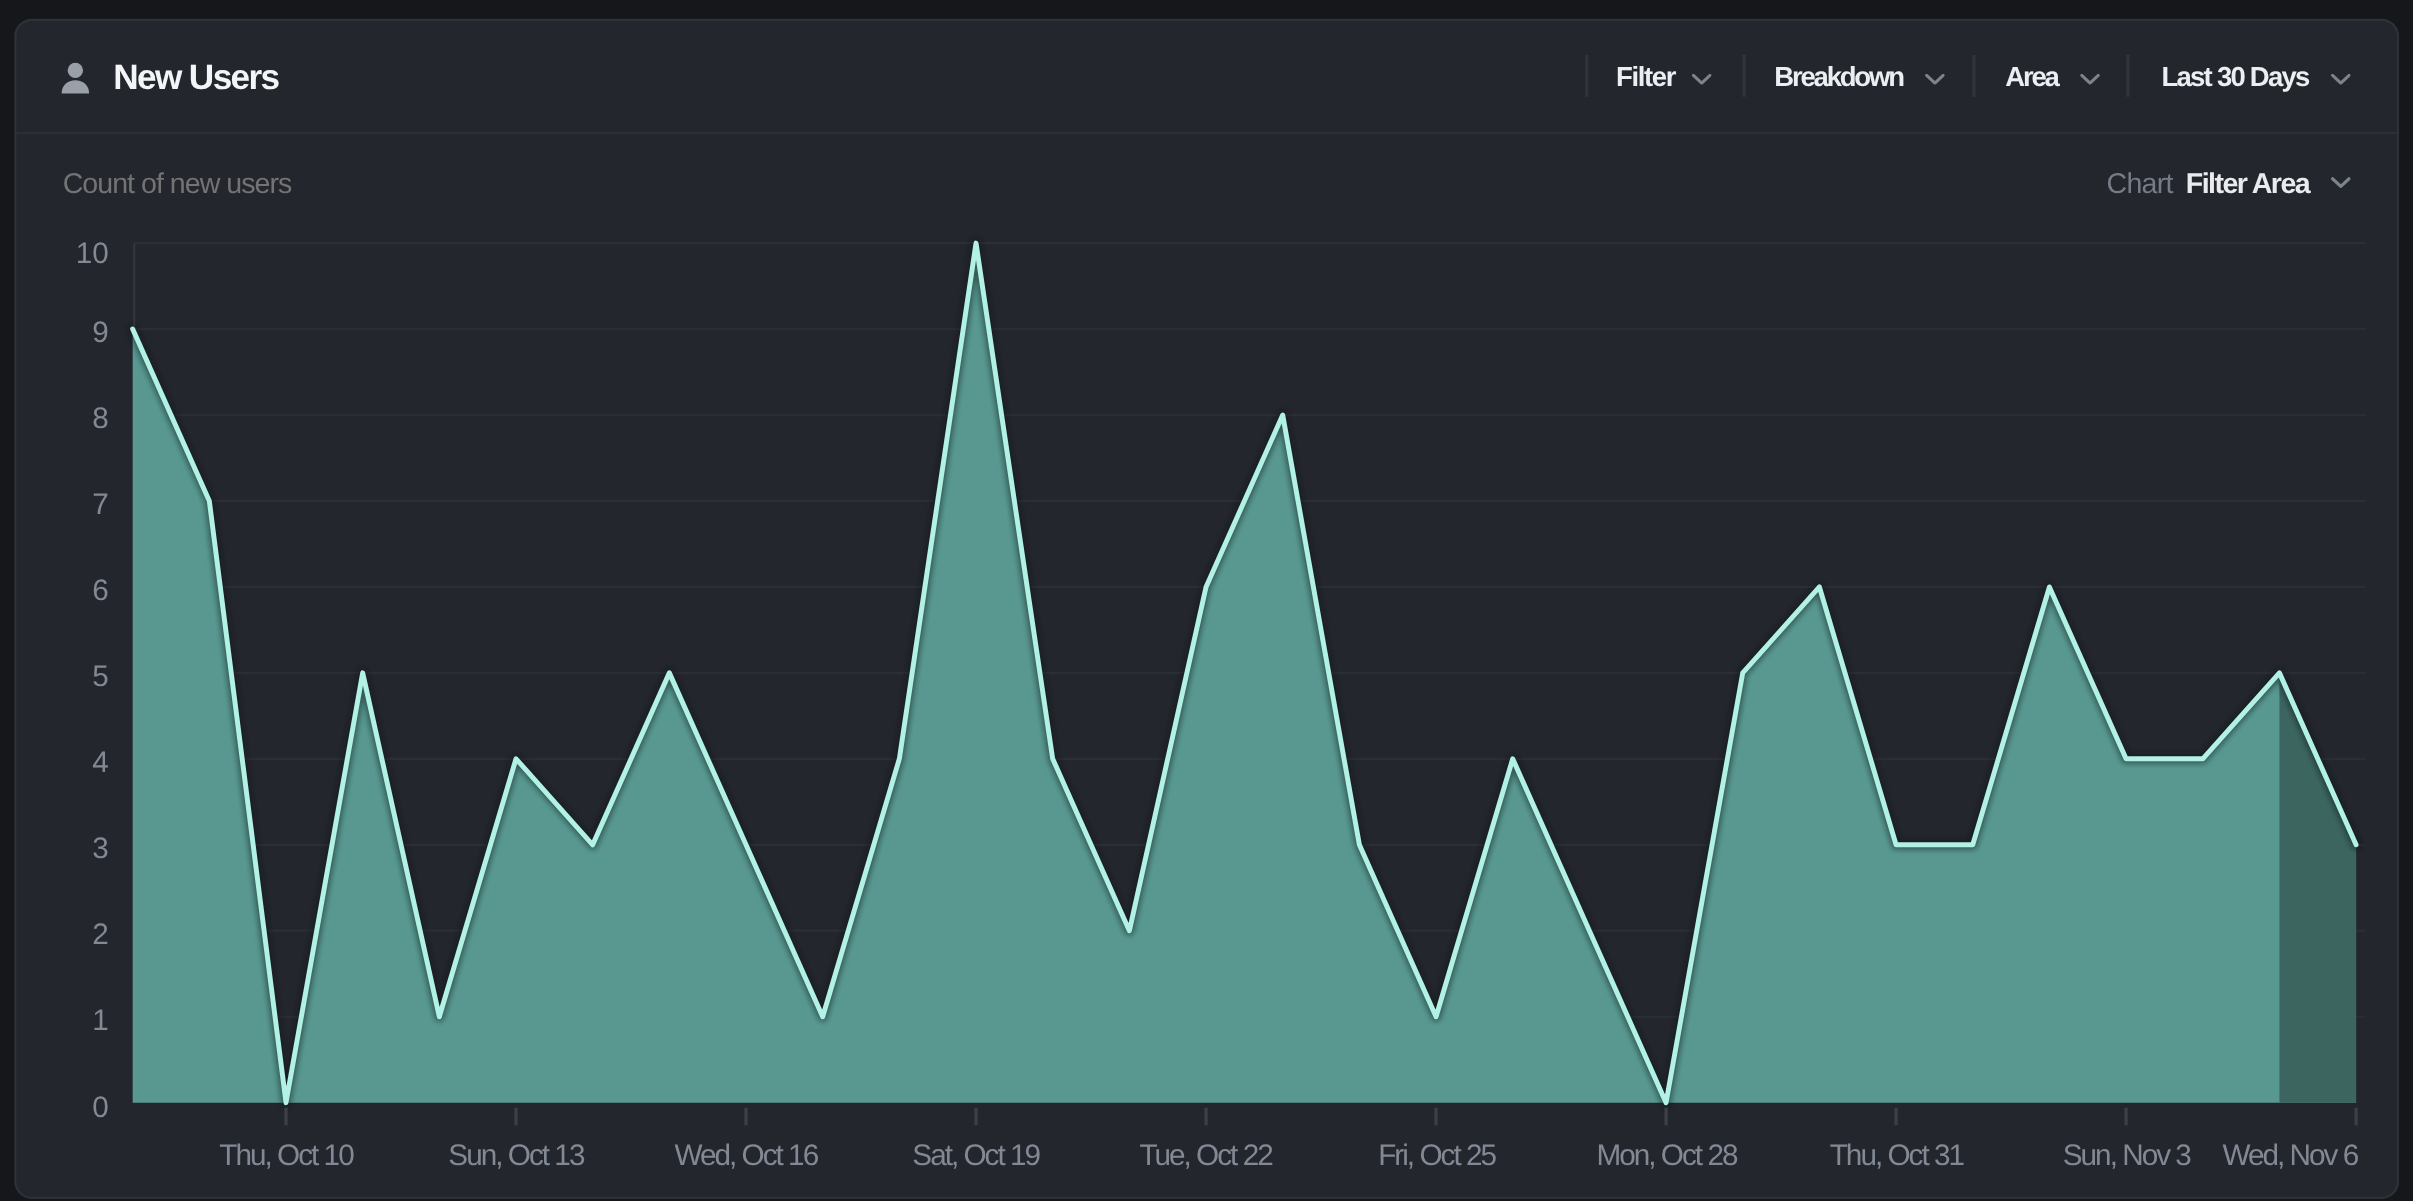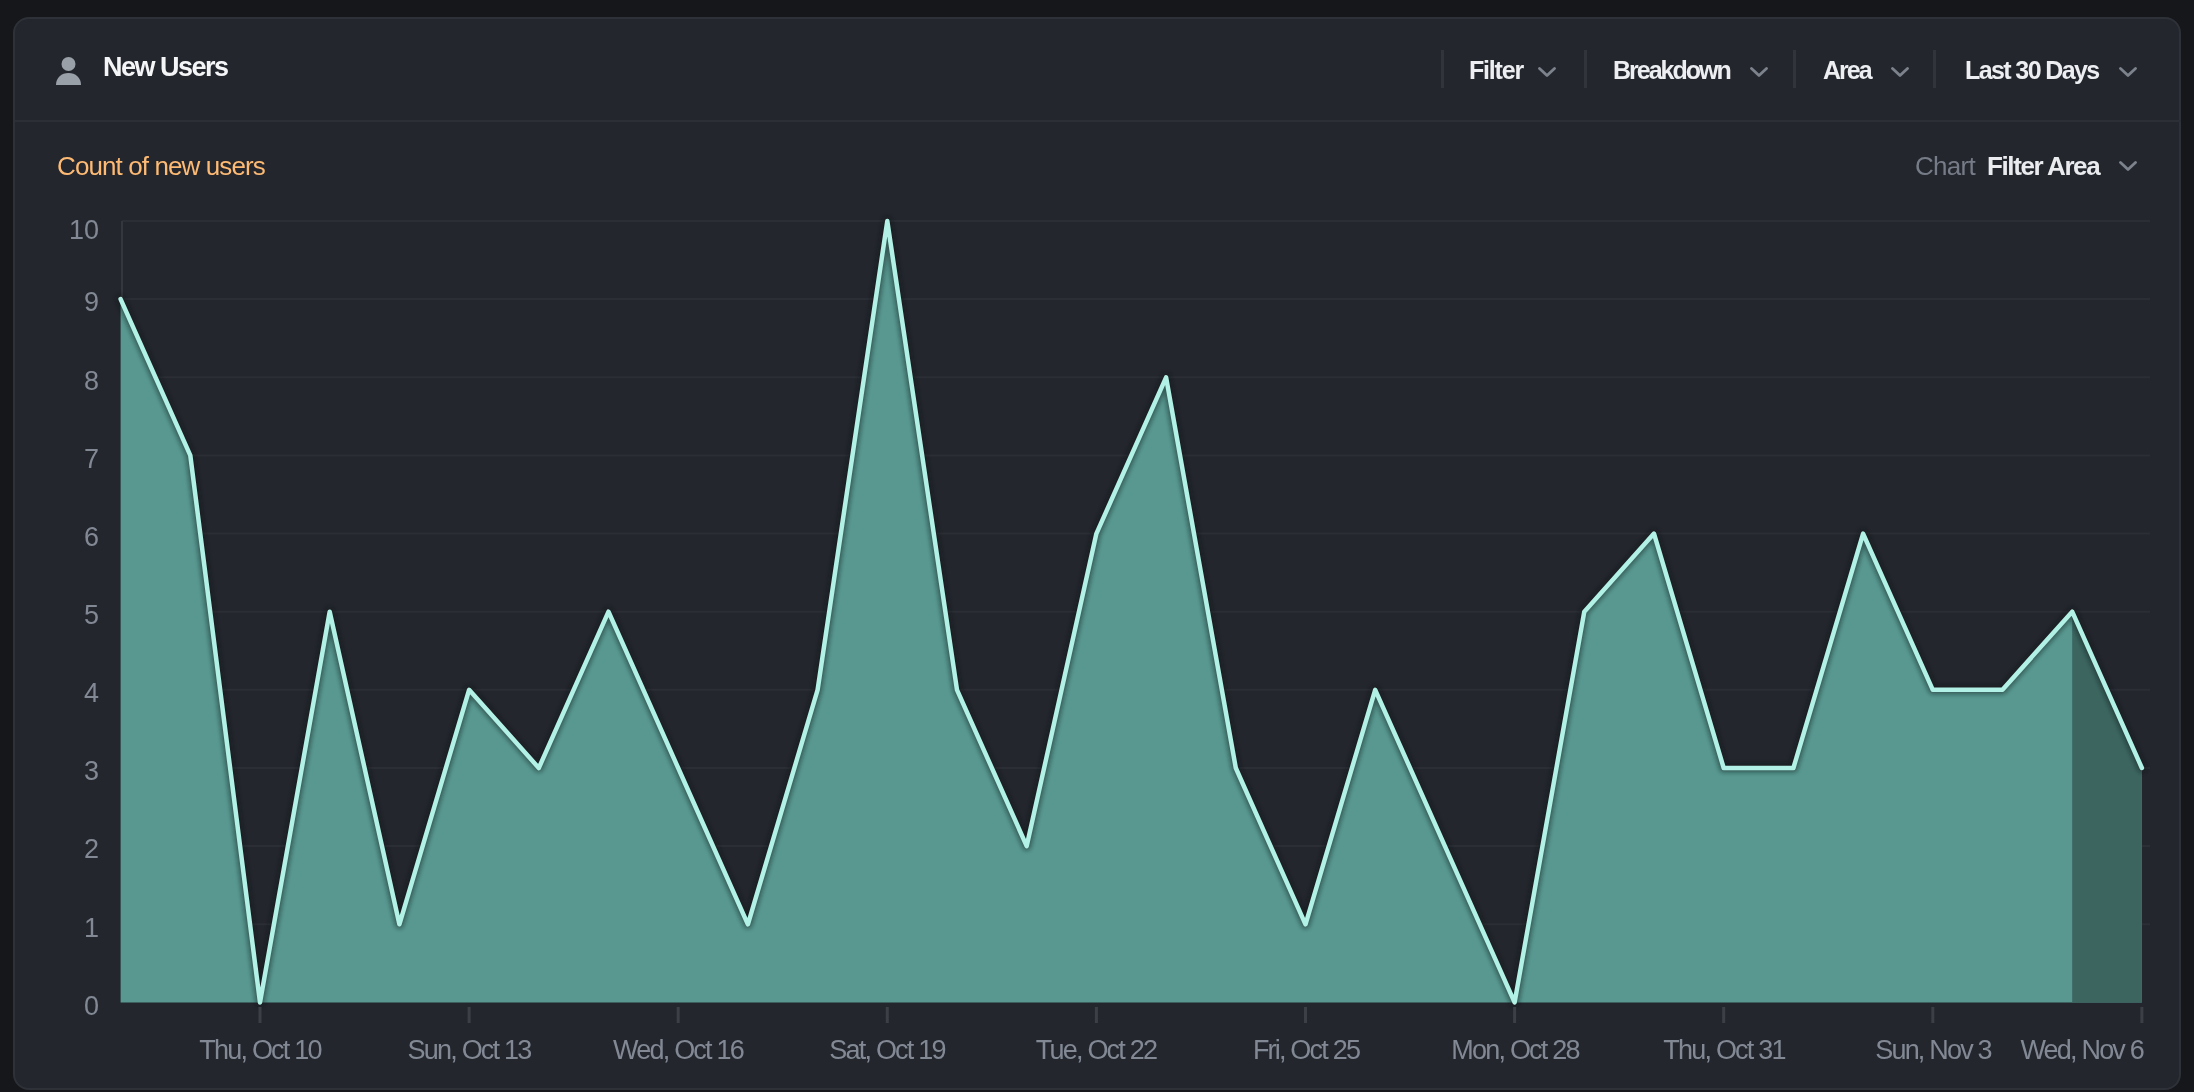--- a/index.html
+++ b/index.html
@@ -3,26 +3,26 @@
 <meta charset="utf-8">
 <style>
   html,body{margin:0;padding:0;}
   body{width:2194px;height:1092px;background:#16171b;overflow:hidden;
        font-family:"Liberation Sans",sans-serif;}
   .page{position:relative;width:2194px;height:1092px;}
   .card{position:absolute;left:13px;top:17px;width:2168px;height:1073px;
         background:#23262d;border:2px solid #2e3138;border-radius:16px;
         box-sizing:border-box;}
   .hdiv{position:absolute;left:15px;top:120px;width:2166px;height:2px;background:#2c2f36;}
-  .title{position:absolute;left:103px;top:52px;font-size:27px;font-weight:700;
+  .title{position:absolute;left:103px;top:52px;font-size:32px;font-weight:700;
          color:#f4f5f7;letter-spacing:-1.5px;}
   .vdiv{position:absolute;top:50px;height:38px;width:2.5px;background:#31343b;}
   .ctl{position:absolute;top:56px;font-size:25px;font-weight:700;color:#eceef1;}
   .chev{position:absolute;width:18px;height:10px;}
-  .row2l{position:absolute;left:57px;top:151px;font-size:26px;color:#fdba74;letter-spacing:-0.9px;}
+  .row2l{position:absolute;left:57px;top:151px;font-size:26px;color:#737373;letter-spacing:-0.9px;}
   .chartlbl{position:absolute;top:151px;font-size:26px;margin-left:28px;}
 </style>
 </head>
 <body>
 <div class="page">
   <div class="card"></div>
   <div class="hdiv"></div>
 
   <svg style="position:absolute;left:54px;top:51px" width="30" height="37" viewBox="0 0 30 37">
     <circle cx="14.5" cy="13" r="7" fill="#9aa0a8"></circle>

